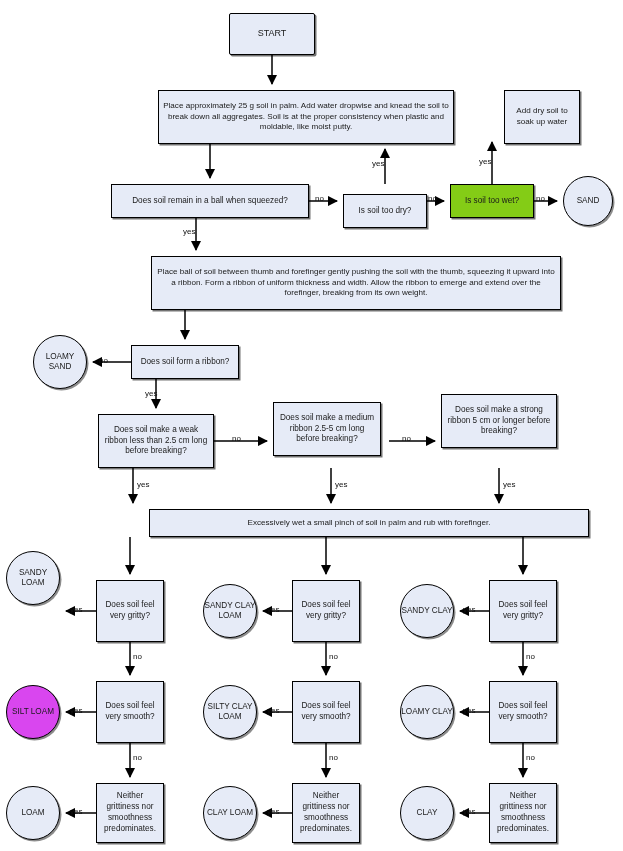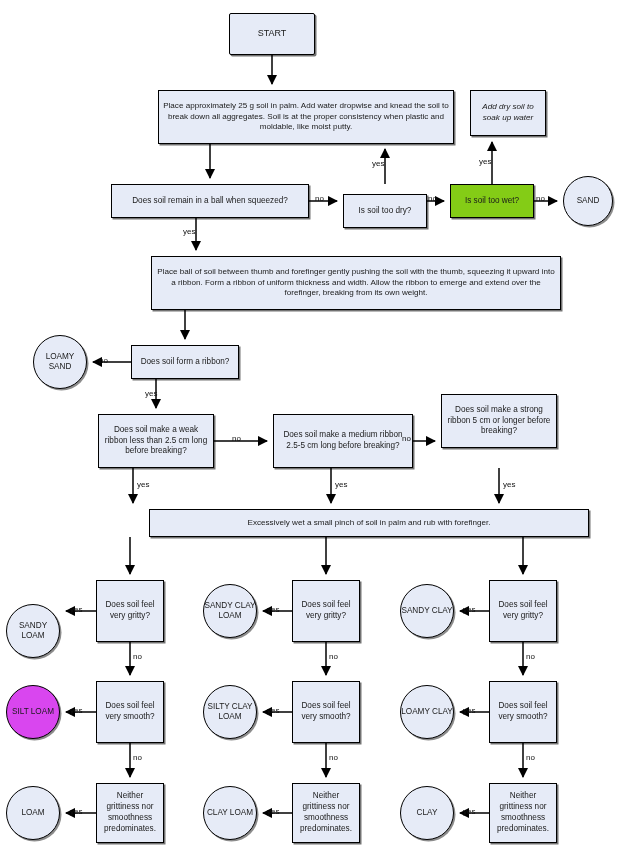--- a/index.html
+++ b/index.html
@@ -115,36 +115,36 @@
         <path d="M326,743 L326,777" stroke="#000000" marker-end="url(#arrow-generic)"></path>
         <path d="M523,743 L523,777" stroke="#000000" marker-end="url(#arrow-generic)"></path>
         <path d="M96,813 L66,813" stroke="#000000" marker-end="url(#arrow-generic)"></path>
         <path d="M292,813 L263,813" stroke="#000000" marker-end="url(#arrow-generic)"></path>
         <path d="M489,813 L460,813" stroke="#000000" marker-end="url(#arrow-generic)"></path>
       </g>
   </svg>
   <div id="nodes-layer">
       <div class="node terminal" style="left: 229px; top: 13px; width: 86px; height: 42px; background: rgb(230, 235, 247); border-color: rgb(0, 0, 0); color: rgb(26, 26, 26);">START</div>
       <div class="node process" style="left: 122px; top: 90px; width: 296px; height: 54px; background: rgb(230, 235, 247); border-color: rgb(0, 0, 0); color: rgb(26, 26, 26);">Place approximately 25 g soil in palm. Add water dropwise and knead the soil to break down all aggregates. Soil is at the proper consistency when plastic and moldable, like moist putty.</div>
-      <div class="node process" style="left: 434px; top: 90px; width: 76px; height: 46px; background: rgb(230, 235, 247); border-color: rgb(0, 0, 0); color: rgb(26, 26, 26); font-style: italic;">Add dry soil to soak up water</div>
+      <div class="node process" style="left: 468px; top: 90px; width: 76px; height: 54px; background: rgb(230, 235, 247); border-color: rgb(0, 0, 0); color: rgb(26, 26, 26);">Add dry soil to soak up water</div>
       <div class="node decision" style="left: 111px; top: 184px; width: 198px; height: 34px; background: rgb(230, 235, 247); border-color: rgb(0, 0, 0); color: rgb(26, 26, 26);">Does soil remain in a ball when squeezed?</div>
       <div class="node decision" style="left: 343px; top: 184px; width: 84px; height: 34px; background: rgb(230, 235, 247); border-color: rgb(0, 0, 0); color: rgb(26, 26, 26); margin-top: 10px;">Is soil too dry?</div>
       <div class="node decision" style="left: 450px; top: 184px; width: 84px; height: 34px; background: #84cc16; border-color: rgb(0, 0, 0); color: rgb(26, 26, 26);">Is soil too wet?</div>
       <div class="node result" style="left: 563px; top: 176px; width: 50px; height: 50px; background: rgb(230, 235, 247); border-color: rgb(0, 0, 0); color: rgb(26, 26, 26);">SAND</div>
       <div class="node process" style="left: 115px; top: 256px; width: 410px; height: 54px; background: rgb(230, 235, 247); border-color: rgb(0, 0, 0); color: rgb(26, 26, 26);">Place ball of soil between thumb and forefinger gently pushing the soil with the thumb, squeezing it upward into a ribbon. Form a ribbon of uniform thickness and width. Allow the ribbon to emerge and extend over the forefinger, breaking from its own weight.</div>
       <div class="node result" style="left: 33px; top: 335px; width: 54px; height: 54px; background: rgb(230, 235, 247); border-color: rgb(0, 0, 0); color: rgb(26, 26, 26);">LOAMY SAND</div>
       <div class="node decision" style="left: 131px; top: 345px; width: 108px; height: 34px; background: rgb(230, 235, 247); border-color: rgb(0, 0, 0); color: rgb(26, 26, 26);">Does soil form a ribbon?</div>
       <div class="node decision" style="left: 98px; top: 414px; width: 116px; height: 54px; background: rgb(230, 235, 247); border-color: rgb(0, 0, 0); color: rgb(26, 26, 26);">Does soil make a weak ribbon less than 2.5 cm long before breaking?</div>
-      <div class="node decision" style="left: 273px; top: 414px; width: 140px; height: 54px; background: rgb(230, 235, 247); border-color: rgb(0, 0, 0); color: rgb(26, 26, 26);">Does soil make a medium ribbon 2.5-5 cm long before breaking?</div>
+      <div class="node decision" style="left: 273px; top: 402px; width: 108px; height: 54px; background: rgb(230, 235, 247); border-color: rgb(0, 0, 0); color: rgb(26, 26, 26);">Does soil make a medium ribbon 2.5-5 cm long before breaking?</div>
       <div class="node decision" style="left: 441px; top: 394px; width: 116px; height: 54px; background: rgb(230, 235, 247); border-color: rgb(0, 0, 0); color: rgb(26, 26, 26);">Does soil make a strong ribbon 5 cm or longer before breaking?</div>
       <div class="node process" style="left: 113px; top: 509px; width: 440px; height: 28px; background: rgb(230, 235, 247); border-color: rgb(0, 0, 0); color: rgb(26, 26, 26);">Excessively wet a small pinch of soil in palm and rub with forefinger.</div>
       <div class="node decision" style="left: 96px; top: 580px; width: 68px; height: 62px; background: rgb(230, 235, 247); border-color: rgb(0, 0, 0); color: rgb(26, 26, 26);">Does soil feel very gritty?</div>
       <div class="node decision" style="left: 292px; top: 580px; width: 68px; height: 62px; background: rgb(230, 235, 247); border-color: rgb(0, 0, 0); color: rgb(26, 26, 26);">Does soil feel very gritty?</div>
       <div class="node decision" style="left: 489px; top: 580px; width: 68px; height: 62px; background: rgb(230, 235, 247); border-color: rgb(0, 0, 0); color: rgb(26, 26, 26);">Does soil feel very gritty?</div>
-      <div class="node result" style="left: 6px; top: 604px; width: 54px; height: 54px; background: rgb(230, 235, 247); border-color: rgb(0, 0, 0); color: rgb(26, 26, 26);">SANDY LOAM</div>
+      <div class="node result" style="left: 6px; top: 551px; width: 54px; height: 54px; background: rgb(230, 235, 247); border-color: rgb(0, 0, 0); color: rgb(26, 26, 26);">SANDY LOAM</div>
       <div class="node result" style="left: 203px; top: 584px; width: 54px; height: 54px; background: rgb(230, 235, 247); border-color: rgb(0, 0, 0); color: rgb(26, 26, 26);">SANDY CLAY LOAM</div>
       <div class="node result" style="left: 400px; top: 584px; width: 54px; height: 54px; background: rgb(230, 235, 247); border-color: rgb(0, 0, 0); color: rgb(26, 26, 26);">SANDY CLAY</div>
       <div class="node decision" style="left: 96px; top: 681px; width: 68px; height: 62px; background: rgb(230, 235, 247); border-color: rgb(0, 0, 0); color: rgb(26, 26, 26);">Does soil feel very smooth?</div>
       <div class="node decision" style="left: 292px; top: 681px; width: 68px; height: 62px; background: rgb(230, 235, 247); border-color: rgb(0, 0, 0); color: rgb(26, 26, 26);">Does soil feel very smooth?</div>
       <div class="node decision" style="left: 489px; top: 681px; width: 68px; height: 62px; background: rgb(230, 235, 247); border-color: rgb(0, 0, 0); color: rgb(26, 26, 26);">Does soil feel very smooth?</div>
       <div class="node result" style="left: 6px; top: 685px; width: 54px; height: 54px; background: #d946ef; border-color: rgb(0, 0, 0); color: rgb(26, 26, 26);">SILT LOAM</div>
       <div class="node result" style="left: 203px; top: 685px; width: 54px; height: 54px; background: rgb(230, 235, 247); border-color: rgb(0, 0, 0); color: rgb(26, 26, 26);">SILTY CLAY LOAM</div>
       <div class="node result" style="left: 400px; top: 685px; width: 54px; height: 54px; background: rgb(230, 235, 247); border-color: rgb(0, 0, 0); color: rgb(26, 26, 26);">LOAMY CLAY</div>
       <div class="node decision" style="left: 96px; top: 783px; width: 68px; height: 60px; background: rgb(230, 235, 247); border-color: rgb(0, 0, 0); color: rgb(26, 26, 26);">Neither grittiness nor smoothness predominates.</div>
       <div class="node decision" style="left: 292px; top: 783px; width: 68px; height: 60px; background: rgb(230, 235, 247); border-color: rgb(0, 0, 0); color: rgb(26, 26, 26);">Neither grittiness nor smoothness predominates.</div>

